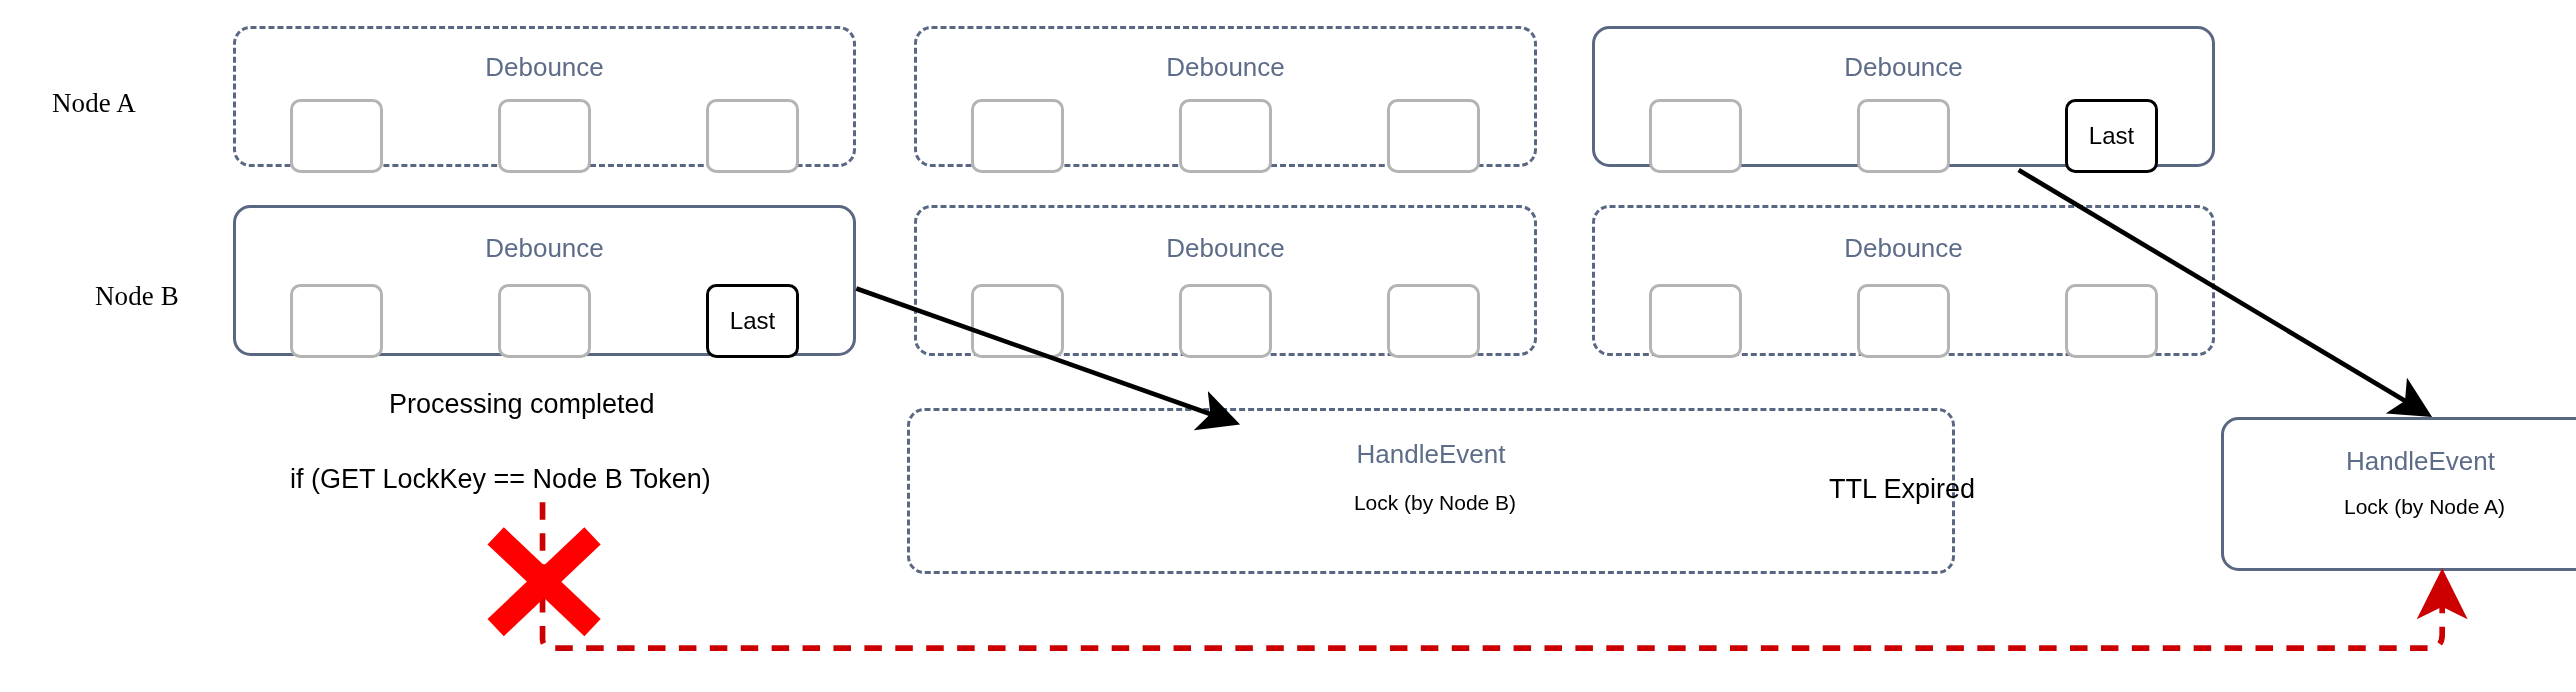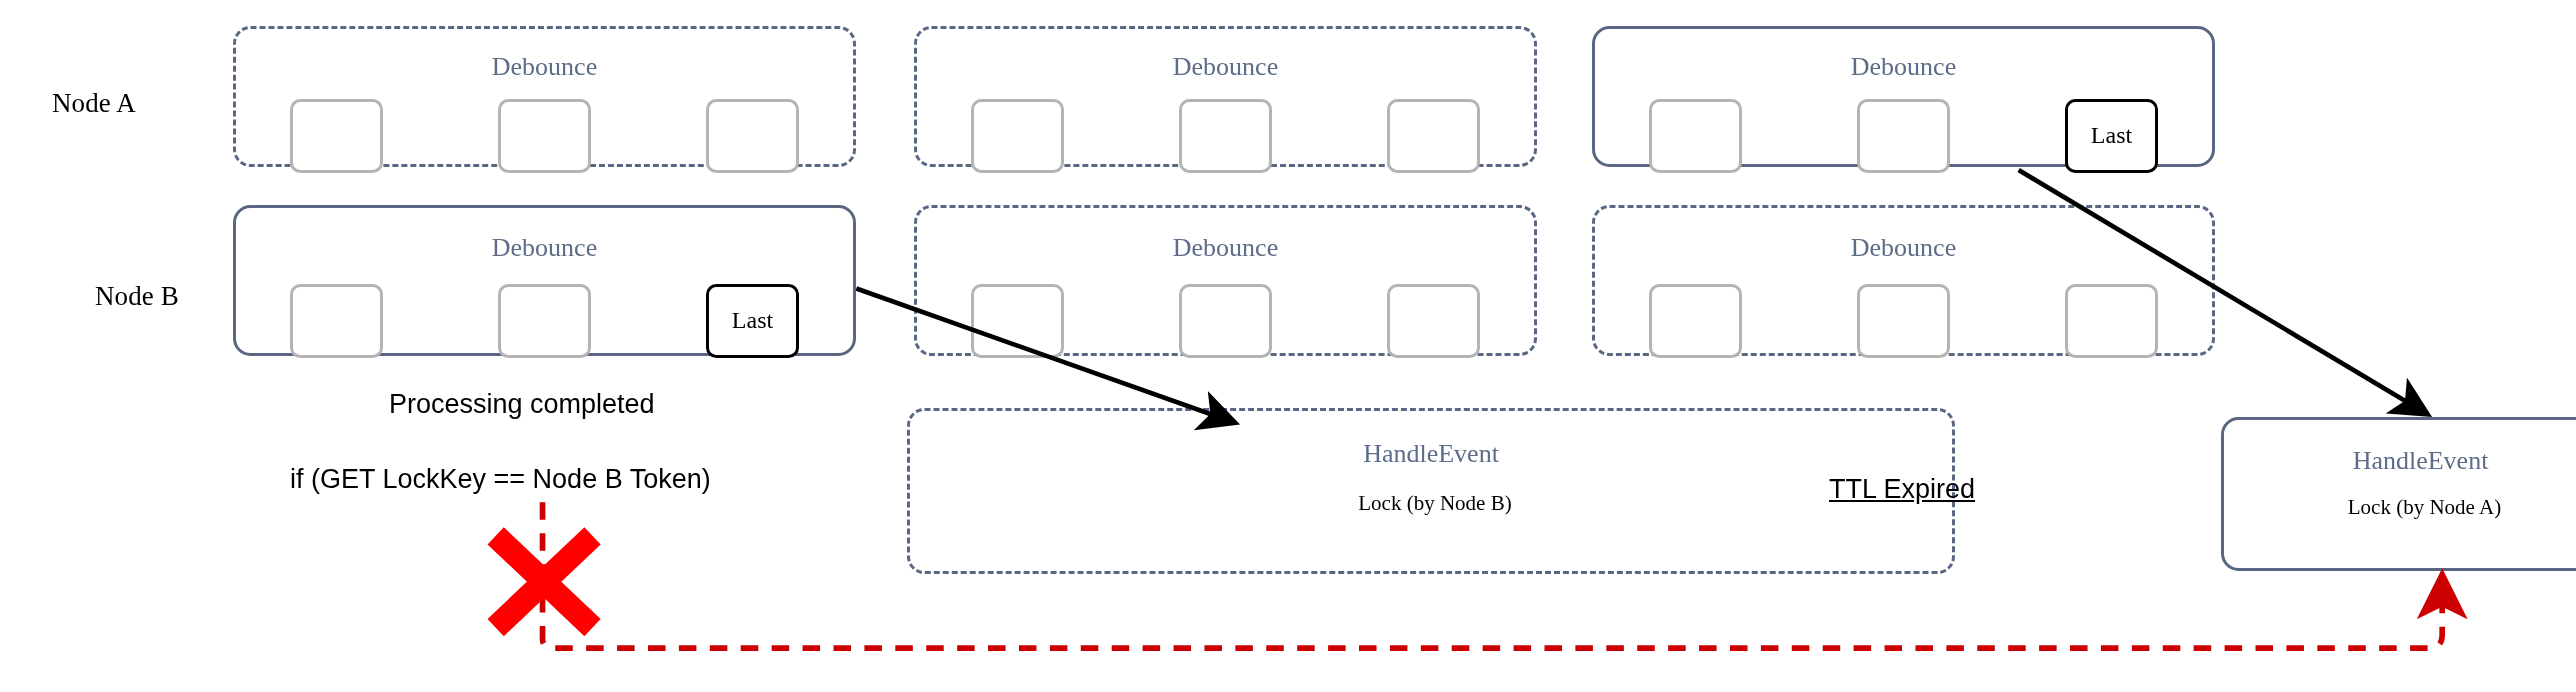--- a/index.html
+++ b/index.html
@@ -18,21 +18,20 @@
     letter-spacing:0.1px;
     font-family:Liberation Serif, serif;
   }
 
   
   .group-box{
     position:absolute;
     box-sizing:border-box;
     border-radius:17.5px;
     background:transparent;
-    font-family:Liberation Serif, serif;
   }
   .group-box.dashed{
     border:3.6px dashed #5a6782;
   }
   .group-box.solid{
     border:3.6px solid #5a6782;
   }
   .group-title{
     position:absolute;
     left:0;right:0;
@@ -156,21 +155,21 @@
 
   <div class="group-box solid" style="left:2221px;top:417px;width:399px;height:154px;">
     <div class="group-title" style="top:26px;">HandleEvent</div>
     <div class="group-sub" style="top:75px;">Lock (by Node A)</div>
   </div>
 
   <div class="note" style="left:389px;top:389px;">Processing completed</div>
 
   <div class="note" style="left:290px;top:464px;">if (GET LockKey == Node B Token)</div>
 
-  <div class="note" style="left:1829px;top:474px;text-decoration:underline;">TTL Expired</div>
+  <div class="note" style="left:1829px;top:474px;">TTL Expired</div>
 
   <svg id="overlay" viewBox="0 0 5155 1345">
     <defs>
       <marker id="arrowBlack" markerWidth="9" markerHeight="9" refX="7" refY="4.5" orient="auto" markerUnits="strokeWidth">
         <path d="M0,0 L9,4.5 L0,9 L2.2,4.5 z" fill="#000000"></path>
       </marker>
       <marker id="arrowRed" markerWidth="9" markerHeight="9" refX="7" refY="4.5" orient="auto" markerUnits="strokeWidth">
         <path d="M0,0 L9,4.5 L0,9 L2.2,4.5 z" fill="#cc0000"></path>
       </marker>
     </defs>

